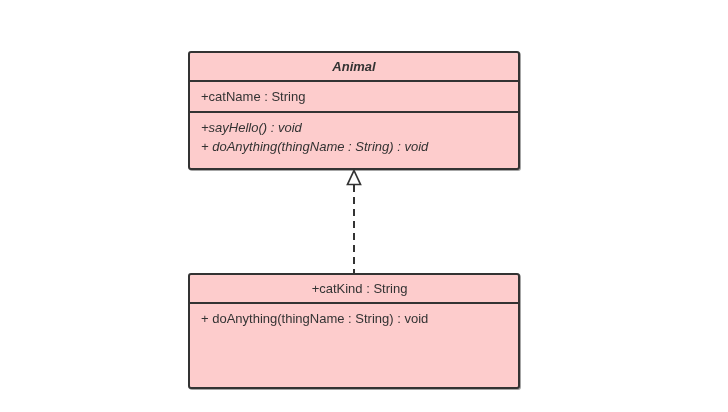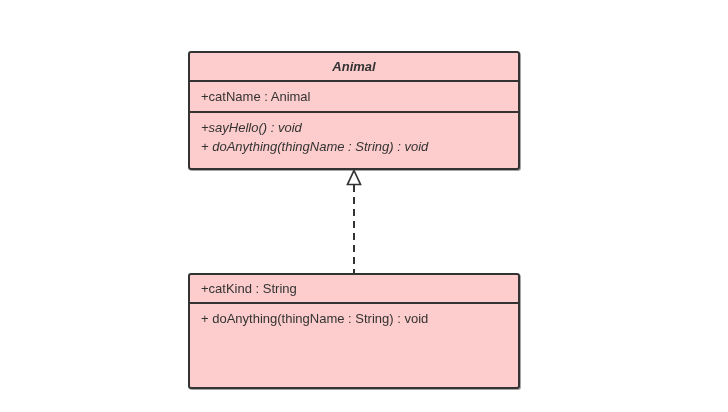--- a/index.html
+++ b/index.html
@@ -38,21 +38,21 @@
   }
   .uml-title.abstract { font-style: italic; }
 
   .uml-attrs {
     border-bottom: 2px solid var(--border, #333333);
     display: flex;
     align-items: center;
     padding-left: 11px;
   }
   .animal .uml-attrs { height: 29px; }
-  .cat    .uml-attrs { height: 27px; }
+  .cat    .uml-attrs { height: 27px; justify-content: center; }
 
   .uml-methods {
     padding: 5px 0 0 11px;
   }
   .uml-methods .uml-line {
     line-height: 19px;
     white-space: pre;
   }
   .uml-methods.abstract-methods { font-style: italic; }
 
@@ -63,21 +63,21 @@
   }
 </style>
 </head>
 <body>
 
 <div class="canvas">
 
   <div class="uml-class animal">
     <div class="uml-title abstract">Animal</div>
     <div class="uml-attrs">
-      <span class="uml-line">+catName : Animal</span>
+      <span class="uml-line">+catName : String</span>
     </div>
     <div class="uml-methods abstract-methods">
       <div class="uml-line">+sayHello() : void</div>
       <div class="uml-line">+ doAnything(thingName : String) : void</div>
     </div>
   </div>
 
   <svg class="arrow-svg" width="20" height="110">
     <line x1="10" y1="17" x2="10" y2="106" stroke="#333333" stroke-width="2" stroke-dasharray="7,5"></line>
     <polygon points="10,2.5 16.5,16.5 3.5,16.5" fill="#ffffff" stroke="#333333" stroke-width="1.7"></polygon>

